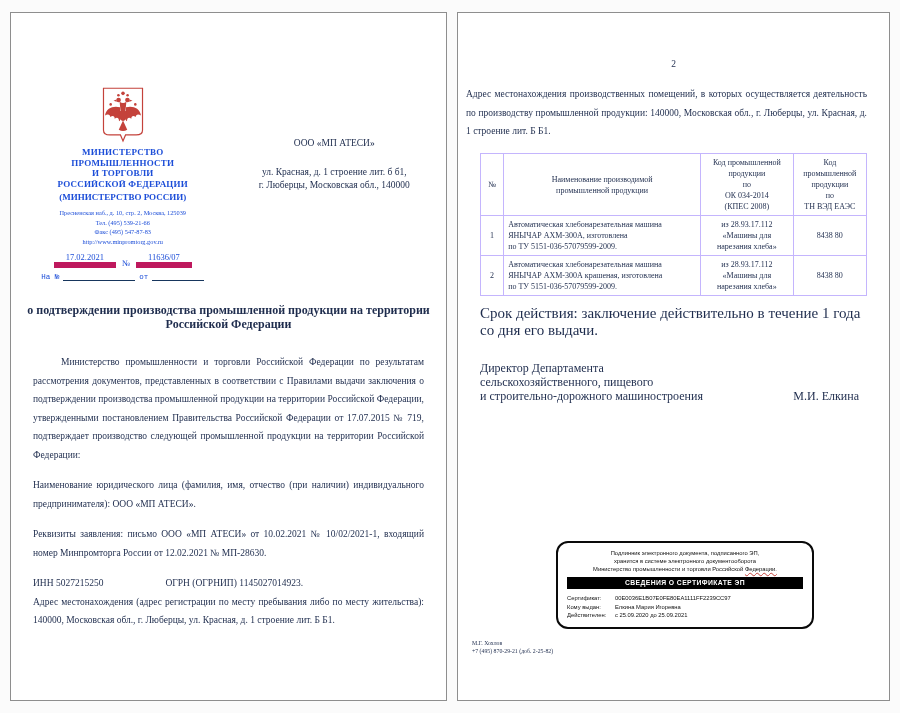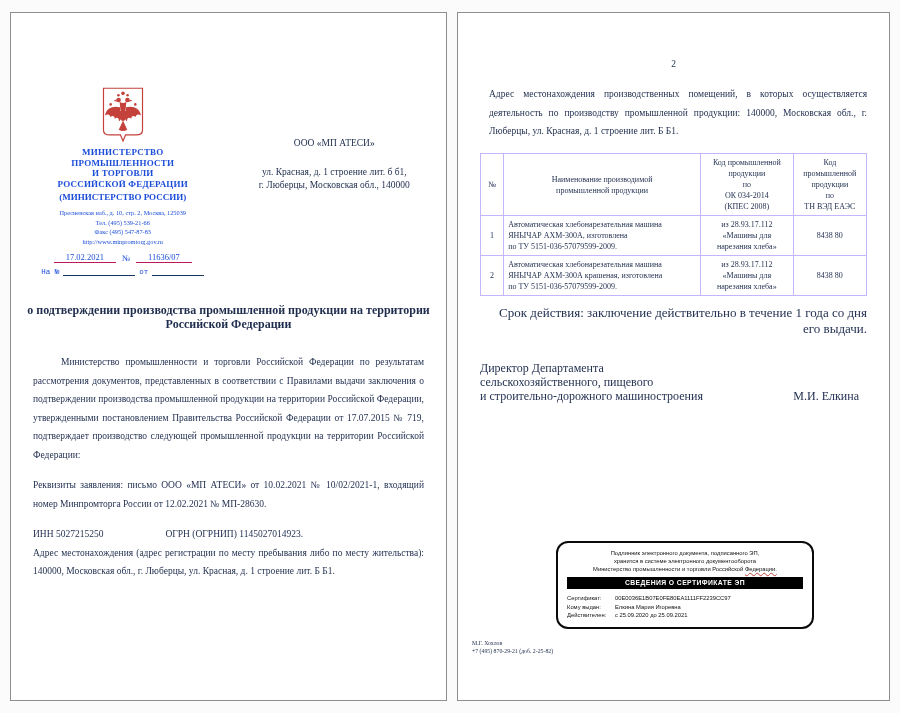--- a/index.html
+++ b/index.html
@@ -13,47 +13,47 @@
   .pre { white-space:pre-line; }
 
   
   .head-row { position:absolute; top:74px; left:6px; right:6px; display:flex; }
   .lh-col { width:50%; text-align:center; color:#1d4ed8; }
   .emblem { display:block; margin:0 auto; }
   .org-name { margin-top:4px; font-weight:bold; font-size:9px; line-height:10.5px; letter-spacing:.2px; }
   .org-short { margin-top:3px; font-weight:bold; font-size:9px; }
   .lh-addr { margin-top:6px; font-size:6.3px; line-height:9.5px; }
   .date-line { margin-top:6px; font-size:8.5px; display:flex; justify-content:center; align-items:flex-end; gap:6px; }
-  .u { border-bottom:1px solid #be185d; padding:0 12px; }
+  .u { border-bottom:6px solid #be185d; padding:0 12px; }
   .ref-line { margin-top:5px; font-size:7.5px; display:flex; justify-content:center; align-items:flex-end; gap:4px;font-family:Liberation Mono, monospace; }
   .blank { display:inline-block; border-bottom:1px solid #17365d; height:8px; }
   .addr-col { width:50%; text-align:center; padding-top:50px; font-size:9.5px; line-height:13px; }
   .addr-name { margin-bottom:16px; }
 
   
   .title-block { position:absolute; top:286px; left:14px; right:14px; text-align:center; font-weight:bold; }
   .doc-title { font-size:10.5px; letter-spacing:.4px; }
   .doc-subtitle { font-size:12px; line-height:14px; margin-top:4px; }
   .body1 { position:absolute; top:340px; left:22px; right:22px; font-size:9.5px; line-height:18.5px; text-align:justify; }
   .para { margin-bottom:12px; }
   .indent { text-indent:28px; }
   .inn-line { display:flex; }
   .ogrn { margin-left:62px; }
 
   
   .p2-num { position:absolute; top:46px; left:0; right:0; text-align:center; font-size:9.5px; }
-  .p2-intro { position:absolute; top:72px; left:31px; right:22px; font-size:9.5px; line-height:18.5px; text-align:justify; }
+  .p2-intro { position:absolute; top:72px; left:8px; right:22px; font-size:9.5px; line-height:18.5px; text-align:justify; }
   .p2-table { position:absolute; top:140px; left:22px; right:22px; border-collapse:collapse; font-size:8px; }
   .p2-table th, .p2-table td { border:1px solid #c4b5fd; vertical-align:middle; padding:3px 4px; font-weight:normal; }
   .p2-table th { text-align:center; line-height:11px; }
   .col-num { width:6%; text-align:center; }
   .col-name { width:51%; text-align:left; line-height:11px; }
   .col-okpd { width:24%; text-align:center; line-height:11px; }
   .col-tnved { width:19%; text-align:center; }
-  .p2-validity { position:absolute; top:292px; left:22px; right:22px; font-size:13px;text-align:right; }
+  .p2-validity { position:absolute; top:292px; left:22px; right:22px; font-size:15px; }
   .sig-row { position:absolute; top:348px; left:22px; right:30px; display:flex; justify-content:space-between; align-items:flex-end; font-size:12px; line-height:14px; }
 
   
   .stamp { position:absolute; top:528px; left:98px; width:258px; border:2px solid #0a0a0a; border-radius:12px;
            padding:6px 9px 7px; font-family:"Liberation Sans", sans-serif; color:#111; background:#fff; }
   .stamp-notice { font-size:5.8px; line-height:8px; text-align:center; }
   .wavy { text-decoration:underline; text-decoration-style:wavy; text-decoration-color:#c4423b; }
   .stamp-bar { background:#000; color:#fff; font-size:6.8px; font-weight:bold; text-align:center;
                padding:2px 0 3px; margin:4px 0 5px; letter-spacing:.4px; }
   .cert-row { display:flex; font-size:5.8px; line-height:8.5px; }
@@ -118,20 +118,21 @@
     </div>
   </div>
 
   <div class="title-block">
     <div class="doc-subtitle pre">о подтверждении производства промышленной продукции на территории
 Российской Федерации</div>
   </div>
 
   <div class="body1">
     <div class="para indent">Министерство промышленности и торговли Российской Федерации по результатам рассмотрения документов, представленных в соответствии с Правилами выдачи заключения о подтверждении производства промышленной продукции на территории Российской Федерации, утвержденными постановлением Правительства Российской Федерации от 17.07.2015 № 719, подтверждает производство следующей промышленной продукции на территории Российской Федерации:</div>
+    <div class="para">Наименование юридического лица (фамилия, имя, отчество (при наличии) индивидуального предпринимателя): ООО «МП АТЕСИ».</div>
     <div class="para">Реквизиты заявления: письмо ООО «МП АТЕСИ» от 10.02.2021 № 10/02/2021-1, входящий номер Минпромторга России от 12.02.2021 № МП-28630.</div>
     <div class="inn-line">
       <span>ИНН 5027215250</span>
       <span class="ogrn">ОГРН (ОГРНИП) 1145027014923.</span>
     </div>
     <div>Адрес местонахождения (адрес регистрации по месту пребывания либо по месту жительства): 140000, Московская обл., г. Люберцы, ул. Красная, д. 1 строение лит. Б Б1.</div>
   </div>
 </div>
 
 <div class="page" id="page2">

